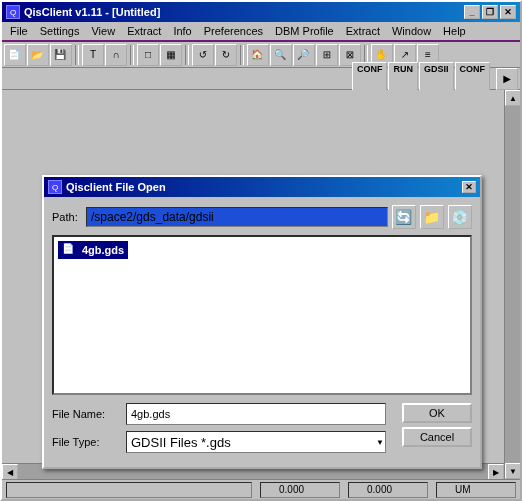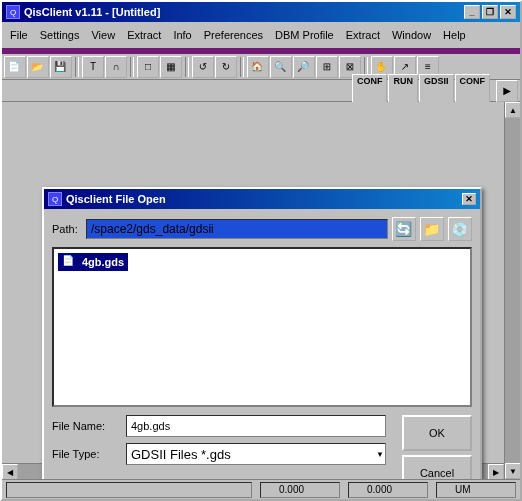--- a/index.html
+++ b/index.html
@@ -70,25 +70,25 @@
       justify-content: center;
       font-size: 9px;
       font-weight: bold;
       color: black;
       cursor: pointer;
     }
 
     
     .menu-bar {
       background: #c0c0c0;
-      height: 32px;
+      height: 20px;
       display: flex;
       align-items: center;
       padding: 0 2px;
-      border-bottom: 6px solid #701a75;
+      border-bottom: 2px solid #701a75;
       flex-shrink: 0;
     }
     .menu-item {
       padding: 2px 6px;
       font-size: 11px;
       cursor: pointer;
       color: black;
     }
 
     
@@ -335,21 +335,21 @@
 
     
     .dialog-buttons {
       display: flex;
       flex-direction: column;
       gap: 4px;
       margin-left: 8px;
     }
     .dialog-btn {
       width: 70px;
-      height: 36px;
+      height: 20px;
       background: #c0c0c0;
       border: 2px outset #ffffff;
       font-size: 11px;
       cursor: pointer;
       display: flex;
       align-items: center;
       justify-content: center;
     }
 
     .bottom-rows {

